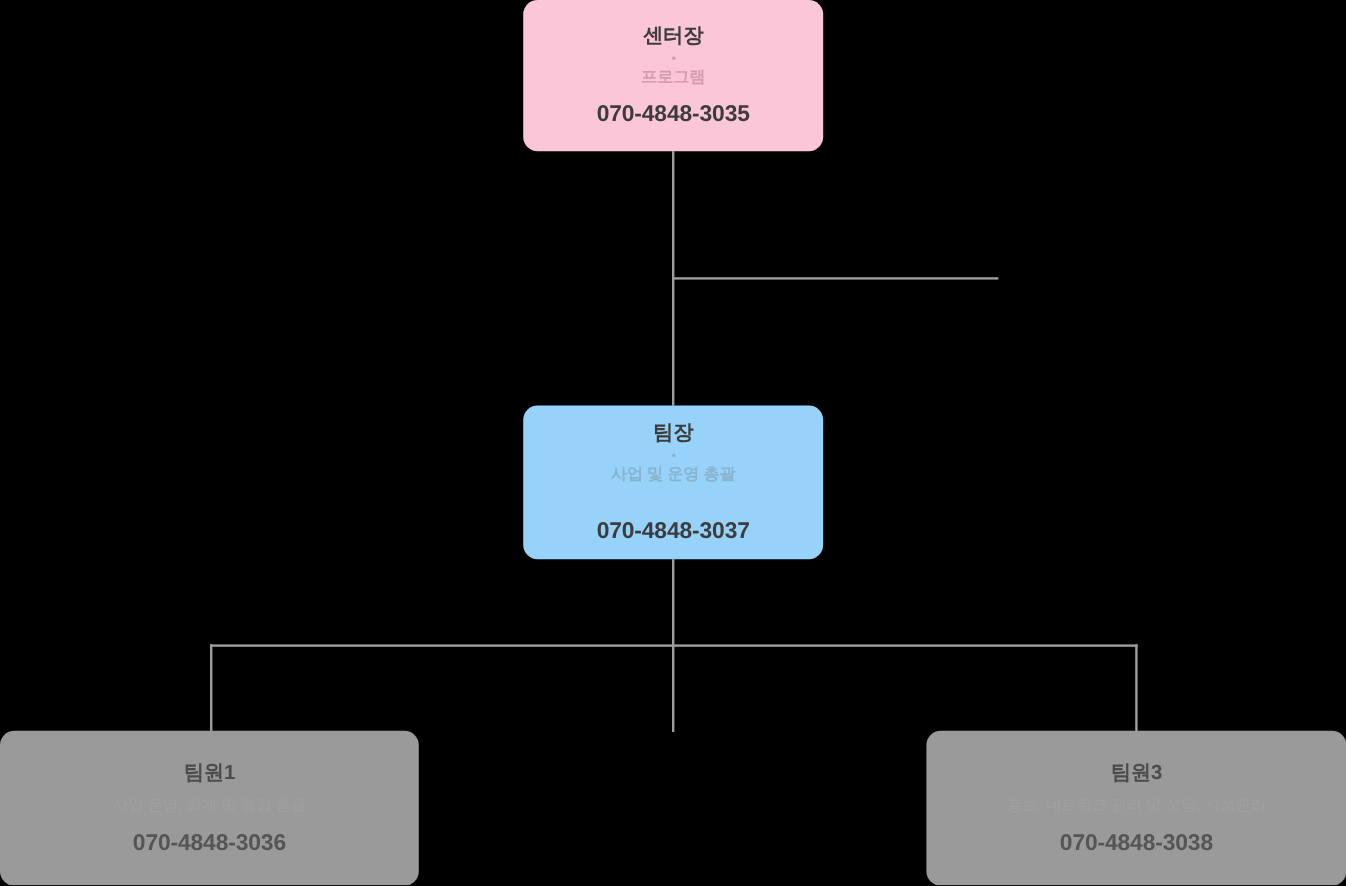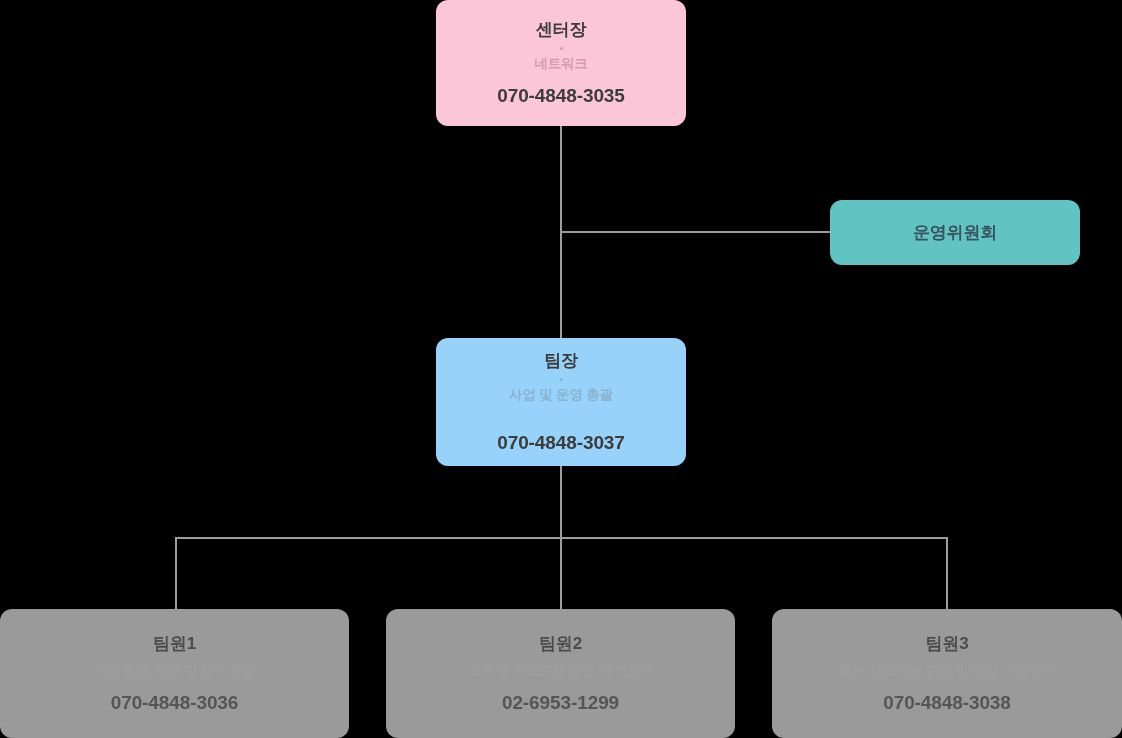--- a/index.html
+++ b/index.html
@@ -113,46 +113,38 @@
   <div class="line line-h" style="left:560px; top:231px; width:272px;"></div>
 
   <div class="line line-v" style="left:560px; top:466px; height:144px;"></div>
   <div class="line line-h" style="left:175px; top:537px; width:773px;"></div>
   <div class="line line-v" style="left:175px; top:537px; height:73px;"></div>
   <div class="line line-v" style="left:946px; top:537px; height:73px;"></div>
 
   <div class="node node-pink" style="left:436px; top:0px; width:250px; height:126px;">
     <div class="node-title">센터장</div>
     <div class="node-dot"></div>
-    <div class="node-subtitle">네트워크</div>
+    <div class="node-subtitle">프로그램</div>
     <div class="node-phone">070-4848-3035</div>
   </div>
 
-  <div class="node node-teal" style="left:830px; top:200px; width:250px; height:65px;">
-    <div class="node-title">운영위원회</div>
-  </div>
 
   <div class="node node-blue" style="left:436px; top:338px; width:250px; height:128px;">
     <div class="node-title">팀장</div>
     <div class="node-dot"></div>
     <div class="node-subtitle">사업 및 운영 총괄</div>
     <div class="node-phone">070-4848-3037</div>
   </div>
 
   <div class="node node-gray" style="left:0px; top:609px; width:349px; height:129px;">
     <div class="node-title">팀원1</div>
     <div class="node-subtitle">사업 운영, 회계 및 행정 총괄</div>
     <div class="node-phone">070-4848-3036</div>
   </div>
 
-  <div class="node node-gray" style="left:386px; top:609px; width:349px; height:129px;">
-    <div class="node-title">팀원2</div>
-    <div class="node-subtitle">교육 및 프로그램 운영, 대외협력</div>
-    <div class="node-phone">02-6953-1299</div>
-  </div>
 
   <div class="node node-gray" style="left:772px; top:609px; width:350px; height:129px;">
     <div class="node-title">팀원3</div>
     <div class="node-subtitle">홍보, 네트워크 관리 및 상담, 시설관리</div>
     <div class="node-phone">070-4848-3038</div>
   </div>
 
 </div>
 
 </body></html>

